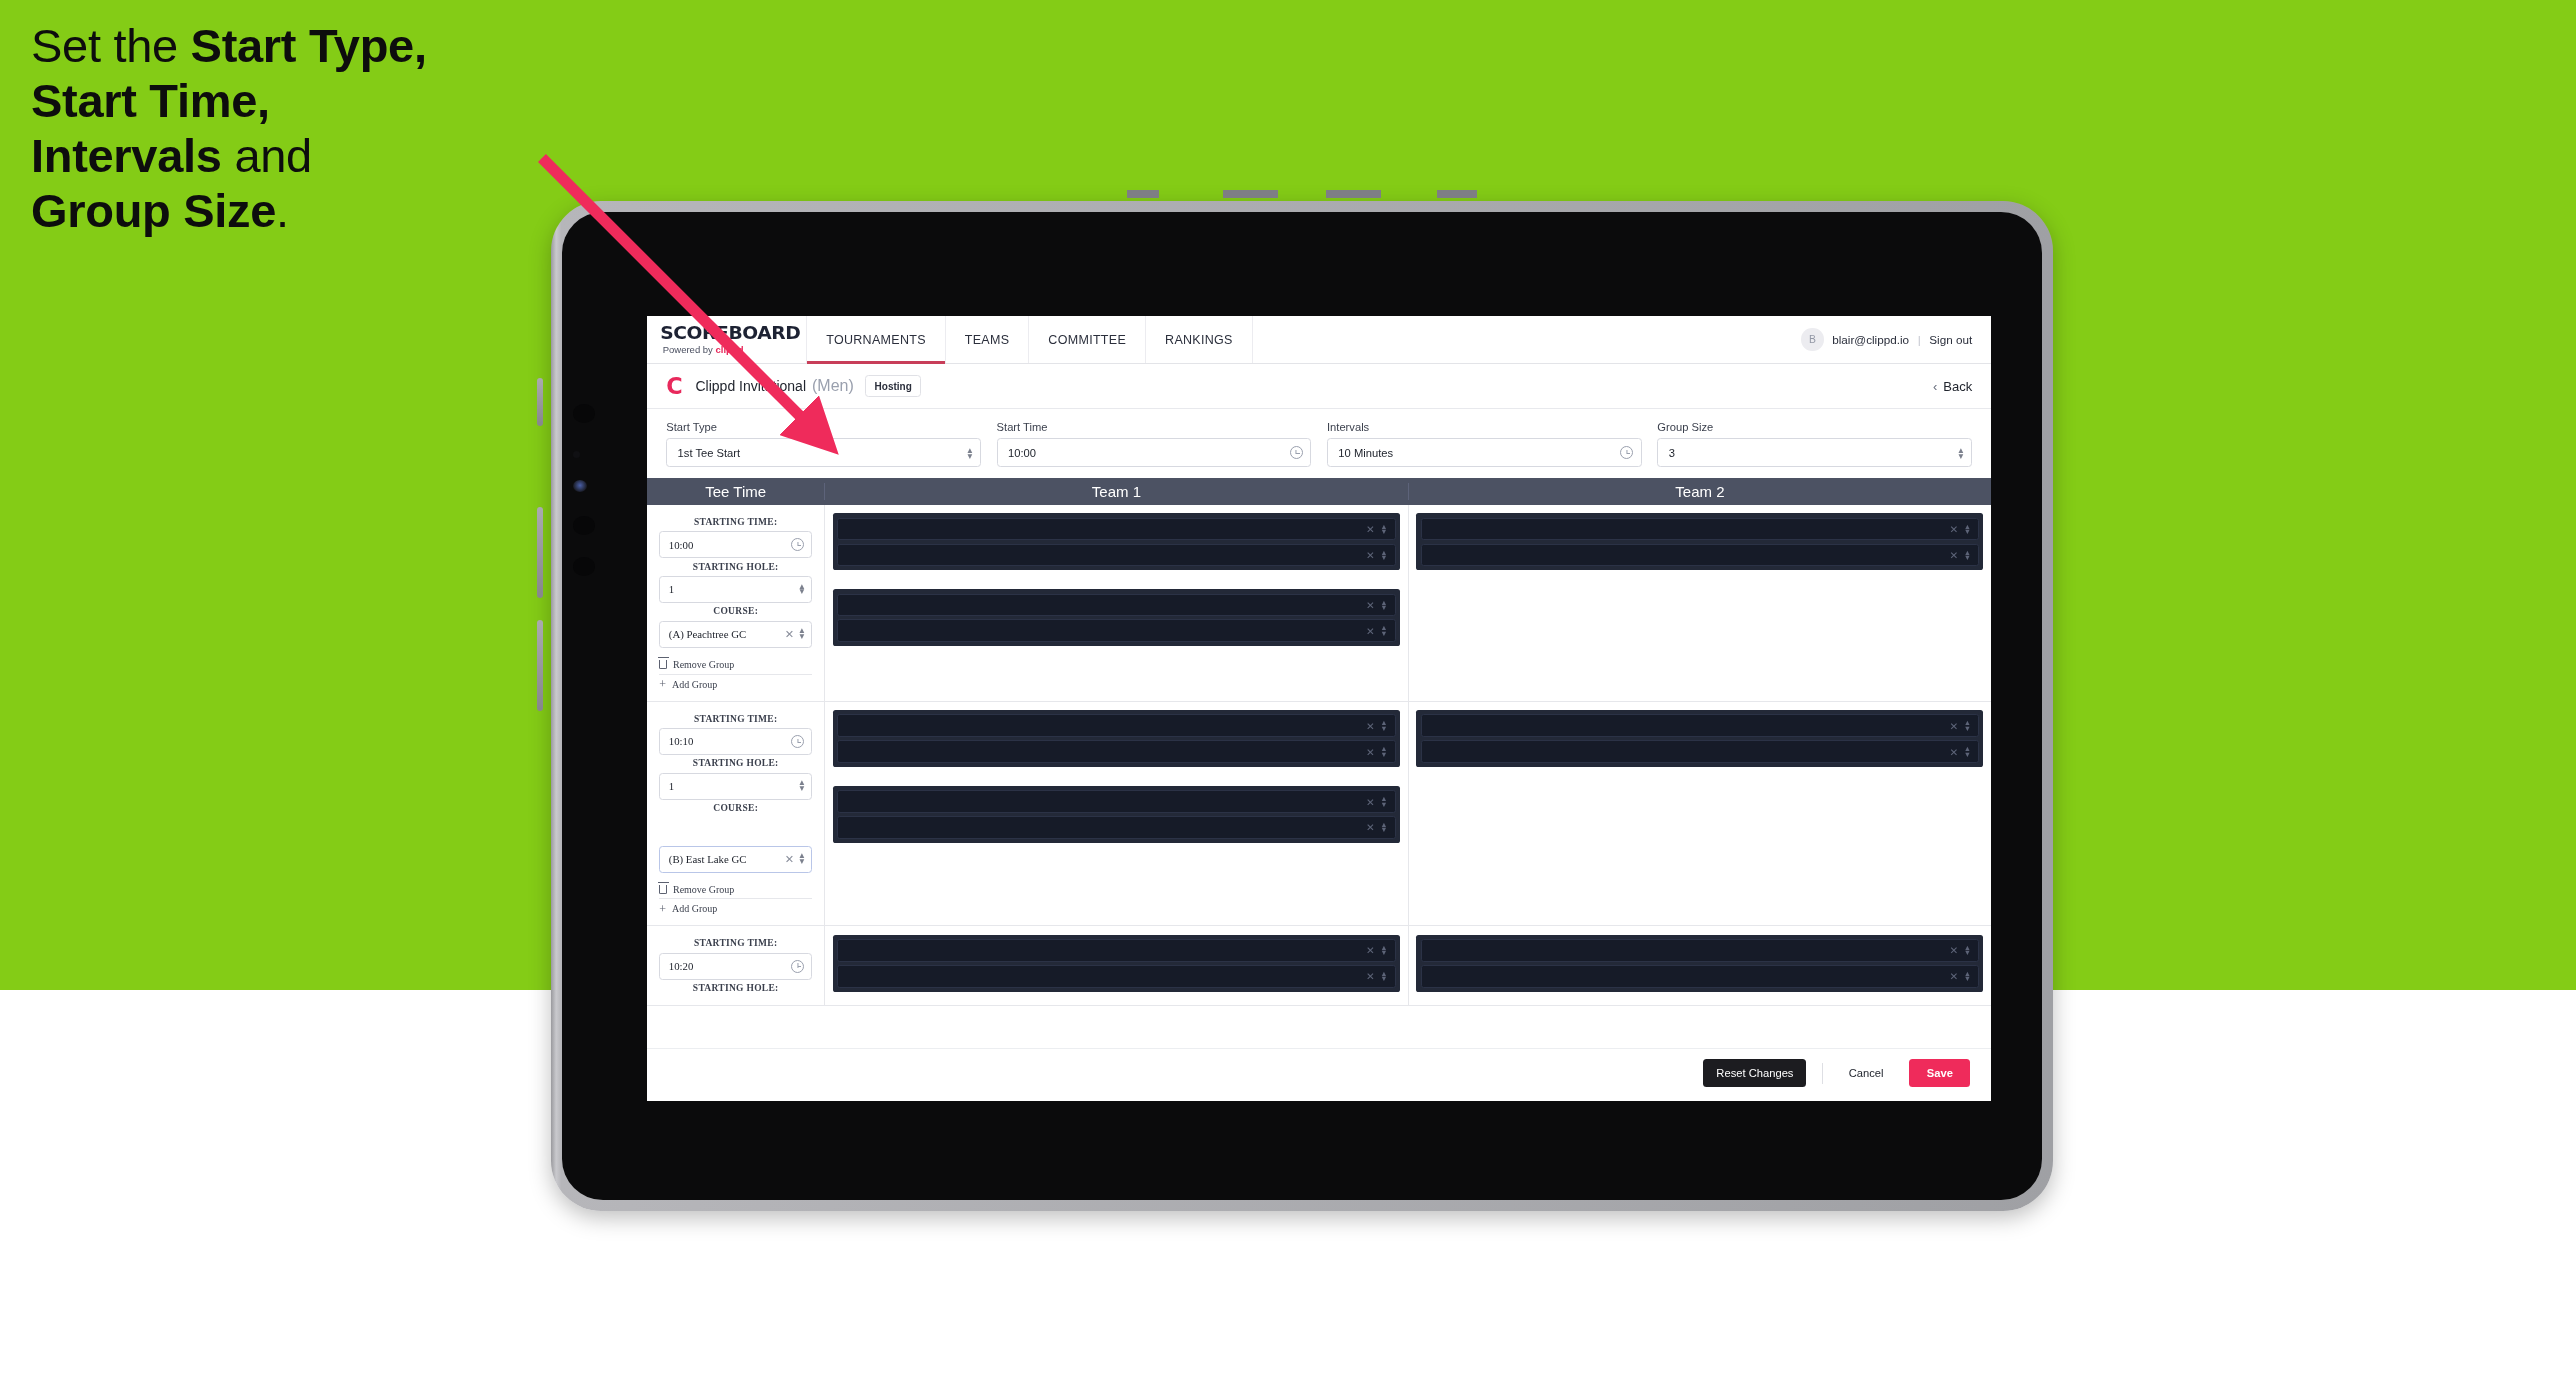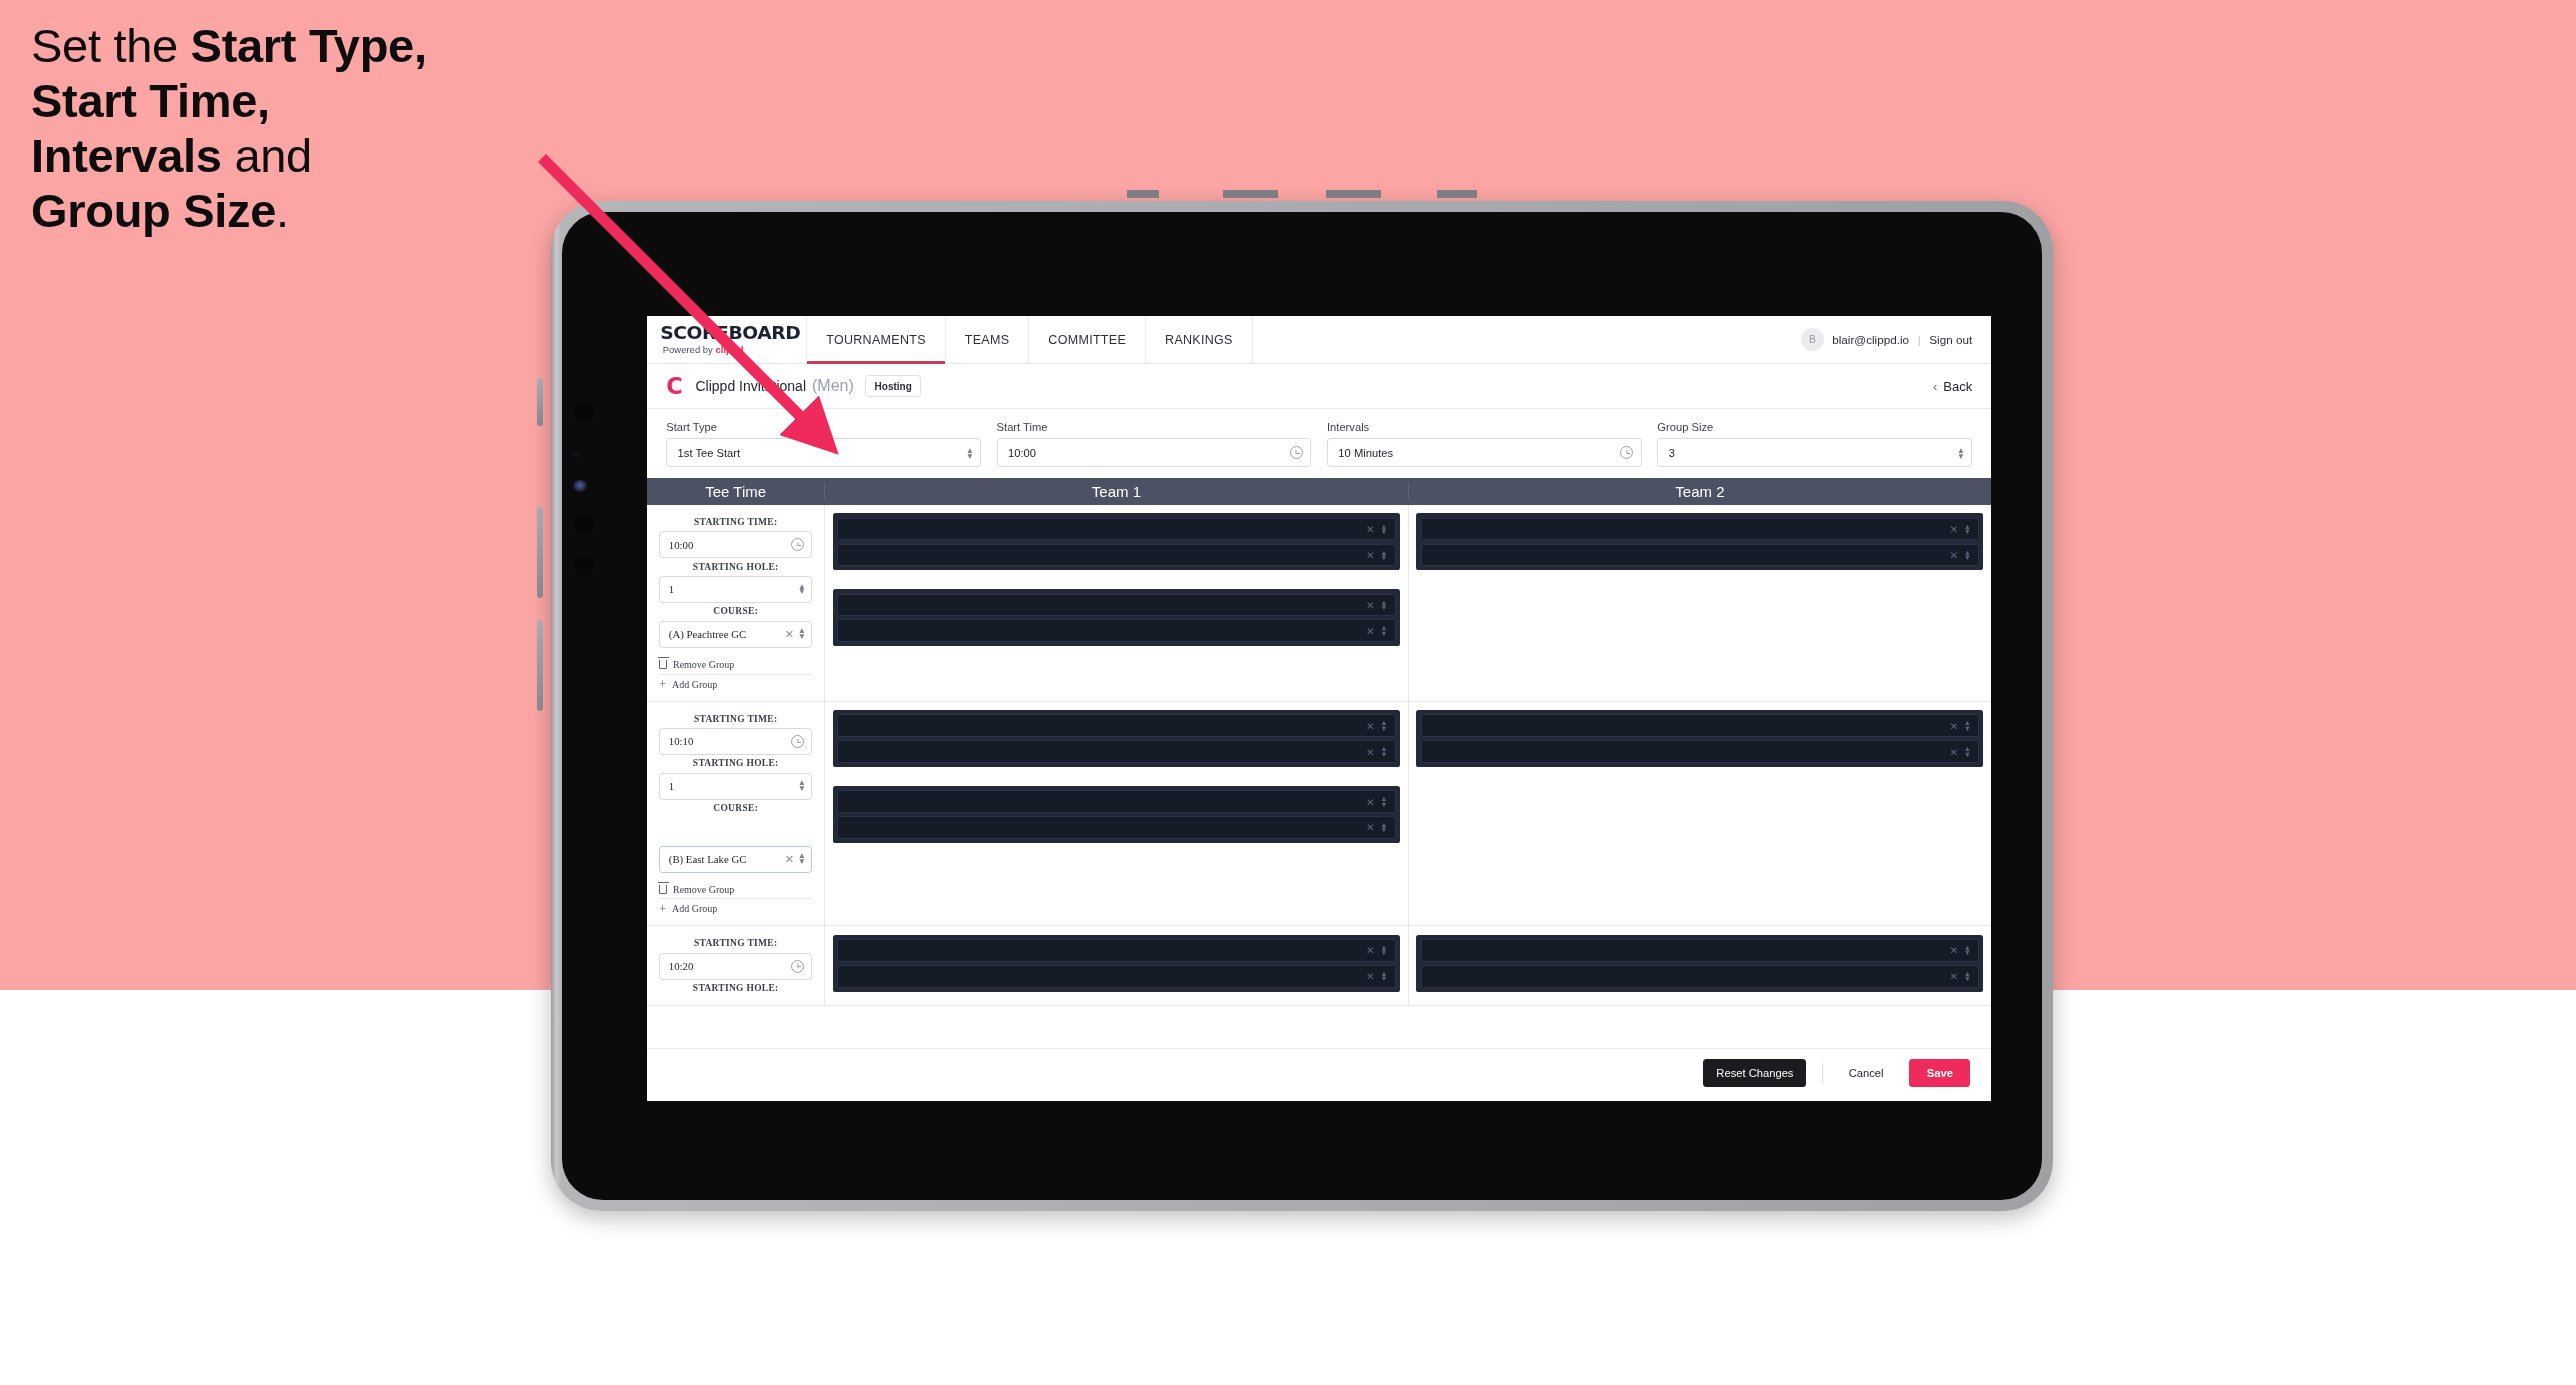--- a/index.html
+++ b/index.html
@@ -2,21 +2,21 @@
 <html style="font-size:14px"><head>
 <meta charset="utf-8">
 <style>
   * { box-sizing: border-box; margin: 0; padding: 0; }
   html, body {
     width: 2576px; height: 1386px;
     background: #ffffff;
     font-family: "Liberation Sans", sans-serif;
     overflow: hidden;
   }
-  #stage { position: relative; width: 2576px; height: 990px; background:#fca5a5; }
+  #stage { position: relative; width: 2576px; height: 990px; background:#84cc16; }
 
   
   .caption {
     position: absolute; left: 31px; top: 19px; width: 570px;
     font-size: 47px; line-height: 1.17; color: #0d0d0d;
     font-weight: 400; letter-spacing: -0.3px;
   }
   .caption b { font-weight: 700; }
 
   

